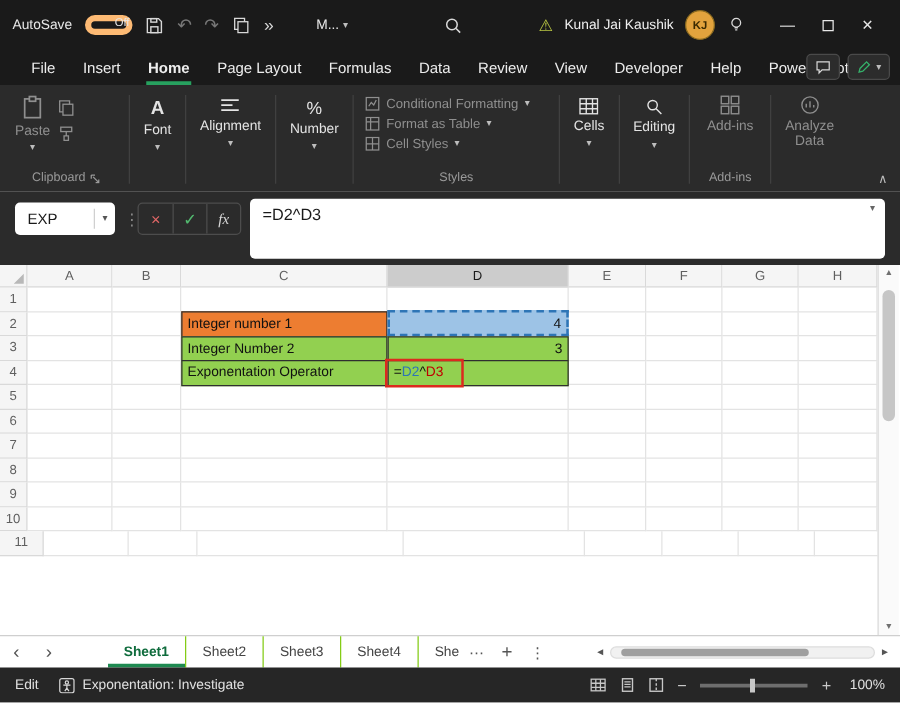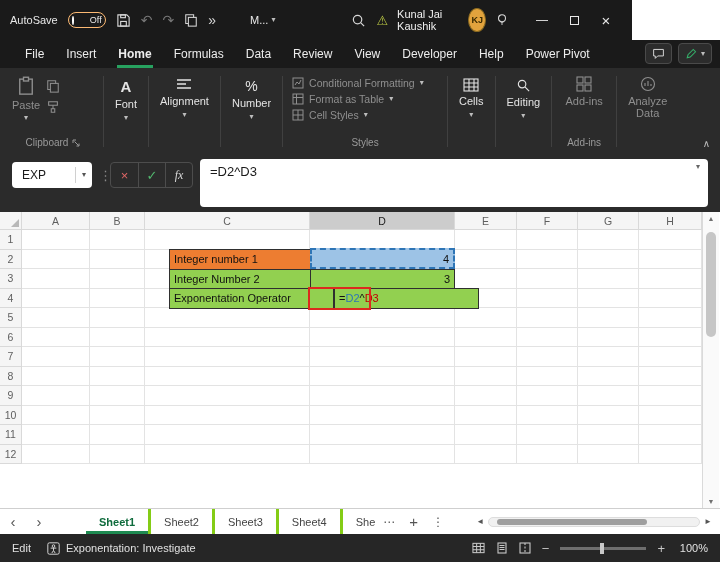--- a/index.html
+++ b/index.html
@@ -1,25 +1,25 @@
 <!DOCTYPE html>
 <html><head>
 <meta charset="utf-8">
 <style>
   * { margin:0; padding:0; box-sizing:border-box; }
   body { background:#444; }
   .app { position:relative; width:720px; height:562px; background:#fff;
          font-family:"Liberation Sans",sans-serif; overflow:hidden; }
 
   
-  .titlebar { position:absolute; top:0; left:0; width:632px; height:40px; background:#1a1a1a;
+  .titlebar { position:absolute; top:0; left:0; width:720px; height:40px; background:#1a1a1a;
               display:flex; align-items:center; padding:10px 10px; color:#e8e8e8; gap:10px; }
   .ts-label { font-size:11px; }
-  .toggle { width:38px; height:16px; border:1px solid #fdba74; border-radius:9px;
-            display:flex; align-items:center; padding:0 3px; gap:16px; cursor:pointer; }
+  .toggle { width:38px; height:16px; border:5px solid #fdba74; border-radius:9px;
+            display:flex; align-items:flex-end; padding:0 3px; gap:16px; cursor:pointer; }
   .knob { width:9px; height:9px; border-radius:50%; background:#fff; }
   .toggle-text { font-size:9px; color:#e8e8e8; }
   .tico { width:16px; height:16px; color:#d8d8d8; display:inline-flex; align-items:center; justify-content:center; }
   .glyph { font-size:14px; color:#d8d8d8; line-height:1; }
   .glyph.dim { color:#777; }
   .docmenu { font-size:11px; margin-left:24px; display:flex; align-items:center; gap:3px; }
   .caret { font-size:8px; color:#bdbdbd; line-height:1; }
   .search-wrap { margin-left:66px; }
   .right-cluster { margin-left:auto; display:flex; align-items:center; gap:9px; }
   .warn-tri { color:#b9c643; font-size:13px; }
@@ -87,39 +87,39 @@
   .gcell { border-right:1px solid #e3e3e3; border-bottom:1px solid #e3e3e3; font-size:10.5px;
            overflow:hidden; white-space:nowrap; }
   .ghead .gcell, .gcell.rh { background:#f5f5f5; border-color:#d9d9d9; color:#5f5f5f;
            display:flex; align-items:center; justify-content:center; }
   .gcell.sel { background:#cccccc; color:#1a1a1a; }
   .gcell.corner { position:relative; }
   .gcell.corner::after { content:""; position:absolute; right:2px; bottom:2px;
            border-left:8px solid transparent; border-bottom:8px solid #b8b8b8; }
   .ovl { position:absolute; height:20.5px; font-size:11px; color:#111; display:flex; align-items:center;
          border:1px solid #2f2f2f; }
-  .ovl.lbl { padding-left:4px;margin-left:24px; }
+  .ovl.lbl { padding-left:4px; }
   .ovl.num { justify-content:flex-end; padding-right:4px; }
   .c-orange { background:#ed7d31; }
   .c-blue   { background:#9dc3e6; border:2px dashed #2e75b6; }
   .c-green  { background:#92d050; }
   .annotation-box { position:absolute; left:308px; top:75px; width:63px; height:23px;
                     border:2.5px solid #dc2a1e; z-index:5; pointer-events:none; }
   .ref1 { color:#2e75b6; } .ref2 { color:#c00000; }
   .vscroll { position:absolute; left:702px; top:0; width:17px; height:296px; background:#fafafa; border-left:1px solid #dadada; }
   .vscroll .arr { position:absolute; left:0; width:16px; text-align:center; font-size:7px; color:#707070; cursor:pointer; }
   .vthumb { position:absolute; left:3px; top:20px; width:10px; height:105px; background:#c6c6c6; border-radius:5px; cursor:grab; }
 
   
   .sheetbar { position:absolute; top:508px; left:0; width:720px; height:26px; background:#fff;
               border-top:1px solid #cfcfcf; display:flex; align-items:center; }
   .snav { width:26px; text-align:center; font-size:15px; color:#555; cursor:pointer; }
   .stabs { display:flex; align-items:stretch; height:100%; margin-left:34px; }
   .stab { padding:0 13px; display:flex; align-items:center; font-size:11px; color:#444;
-          border-right:3px solid #84cc16; cursor:pointer; }
+          border-right:1px solid #84cc16; cursor:pointer; }
   .stab.active { color:#0e6b3c; font-weight:bold; box-shadow:inset 0 -3px 0 #1e8a51; }
   .sheet-more { padding:0 6px; color:#555; font-size:12px; cursor:pointer; }
   .sheet-add { padding:0 8px; color:#555; font-size:15px; cursor:pointer; }
   .sheet-menu { padding:0 6px; color:#555; font-size:12px; cursor:pointer; }
   .hscroll { margin-left:auto; margin-right:8px; display:flex; align-items:center; gap:4px; }
   .hscroll .arr { font-size:8px; color:#555; cursor:pointer; }
   .htrack { position:relative; width:212px; height:10px; background:#f1f1f1; border:1px solid #ddd; border-radius:5px; }
   .hthumb { position:absolute; left:8px; top:1px; width:150px; height:6px; background:#9f9f9f; border-radius:3px; cursor:grab; }
 
   
@@ -188,20 +188,21 @@
           </span>
         <span class="winbtn" style="font-size:15px;">×</span>
       </span>
     </span>
   </div>
 
   <div class="menubar">
     <span class="mtab">File</span>
     <span class="mtab">Insert</span>
     <span class="mtab active">Home</span>
+    <span class="mtab">Page Layout</span>
     <span class="mtab">Formulas</span>
     <span class="mtab">Data</span>
     <span class="mtab">Review</span>
     <span class="mtab">View</span>
     <span class="mtab">Developer</span>
     <span class="mtab">Help</span>
     <span class="mtab">Power Pivot</span>
     <span class="menu-right">
       <span class="mini-btn">
         <svg width="13" height="13" viewBox="0 0 16 16" fill="none" stroke="#d8d8d8" stroke-width="1.2">
@@ -478,32 +479,21 @@
           <div class="gcell " style="width: 68px;"></div>
           <div class="gcell " style="width: 55px;"></div>
           <div class="gcell " style="width: 165px;"></div>
           <div class="gcell " style="width: 145px;"></div>
           <div class="gcell " style="width: 62px;"></div>
           <div class="gcell " style="width: 61px;"></div>
           <div class="gcell " style="width: 61px;"></div>
           <div class="gcell " style="width: 63px;"></div>
         </div>
         <div class="grow">
-          <div class="gcell rh" style="width: 22px;">11</div>
-          <div class="gcell " style="width: 68px;"></div>
-          <div class="gcell " style="width: 55px;"></div>
-          <div class="gcell " style="width: 165px;"></div>
-          <div class="gcell " style="width: 145px;"></div>
-          <div class="gcell " style="width: 62px;"></div>
-          <div class="gcell " style="width: 61px;"></div>
-          <div class="gcell " style="width: 61px;"></div>
-          <div class="gcell " style="width: 63px;"></div>
-        </div>
-        <div class="grow">
-          <div class="gcell rh" style="width: 22px;">12</div>
+          <div class="gcell rh" style="width: 35px;">11</div>
           <div class="gcell " style="width: 68px;"></div>
           <div class="gcell " style="width: 55px;"></div>
           <div class="gcell " style="width: 165px;"></div>
           <div class="gcell " style="width: 145px;"></div>
           <div class="gcell " style="width: 62px;"></div>
           <div class="gcell " style="width: 61px;"></div>
           <div class="gcell " style="width: 61px;"></div>
           <div class="gcell " style="width: 63px;"></div>
         </div>
       </div>

